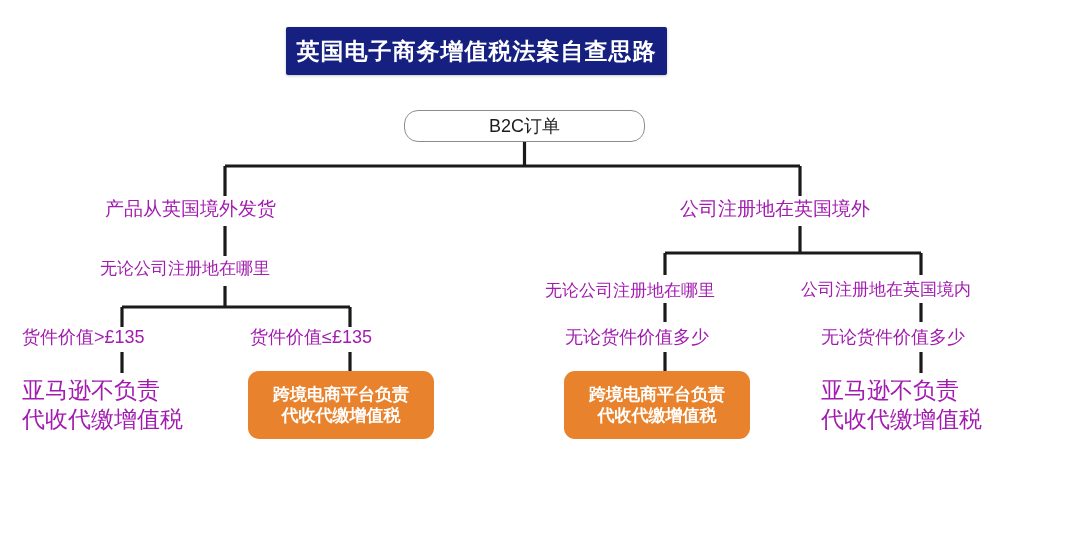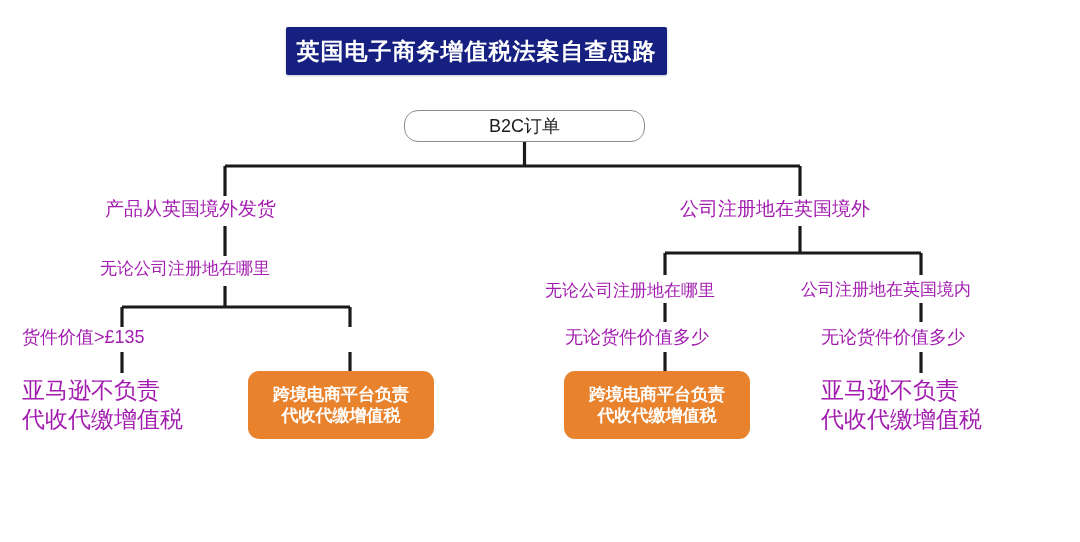--- a/index.html
+++ b/index.html
@@ -163,20 +163,23 @@
 
   <div class="node-text lvl3" style="left:22px; top:327px; width:200px;">
     <span class="ln">货件价值&gt;£135</span>
   </div>
 
   <div class="node-text leaf" style="left:22px; top:376px; width:200px;">
     <span class="ln">亚马逊不负责</span>
     <span class="ln">代收代缴增值税</span>
   </div>
 
+  <div class="node-text lvl3" style="left:250px; top:327px; width:200px;">
+    <span class="ln">货件价值≤£135</span>
+  </div>
 
   <div class="leaf-box" style="left:248px; top:371px; width:186px; height:68px; background:#e8822c;">
     <span class="ln" style="color:#ffffff;">跨境电商平台负责</span>
     <span class="ln" style="color:#ffffff;">代收代缴增值税</span>
   </div>
 
   <div class="node-text lvl1" style="left:680px; top:198px; width:240px;">
     <span class="ln">公司注册地在英国境外</span>
   </div>
 

